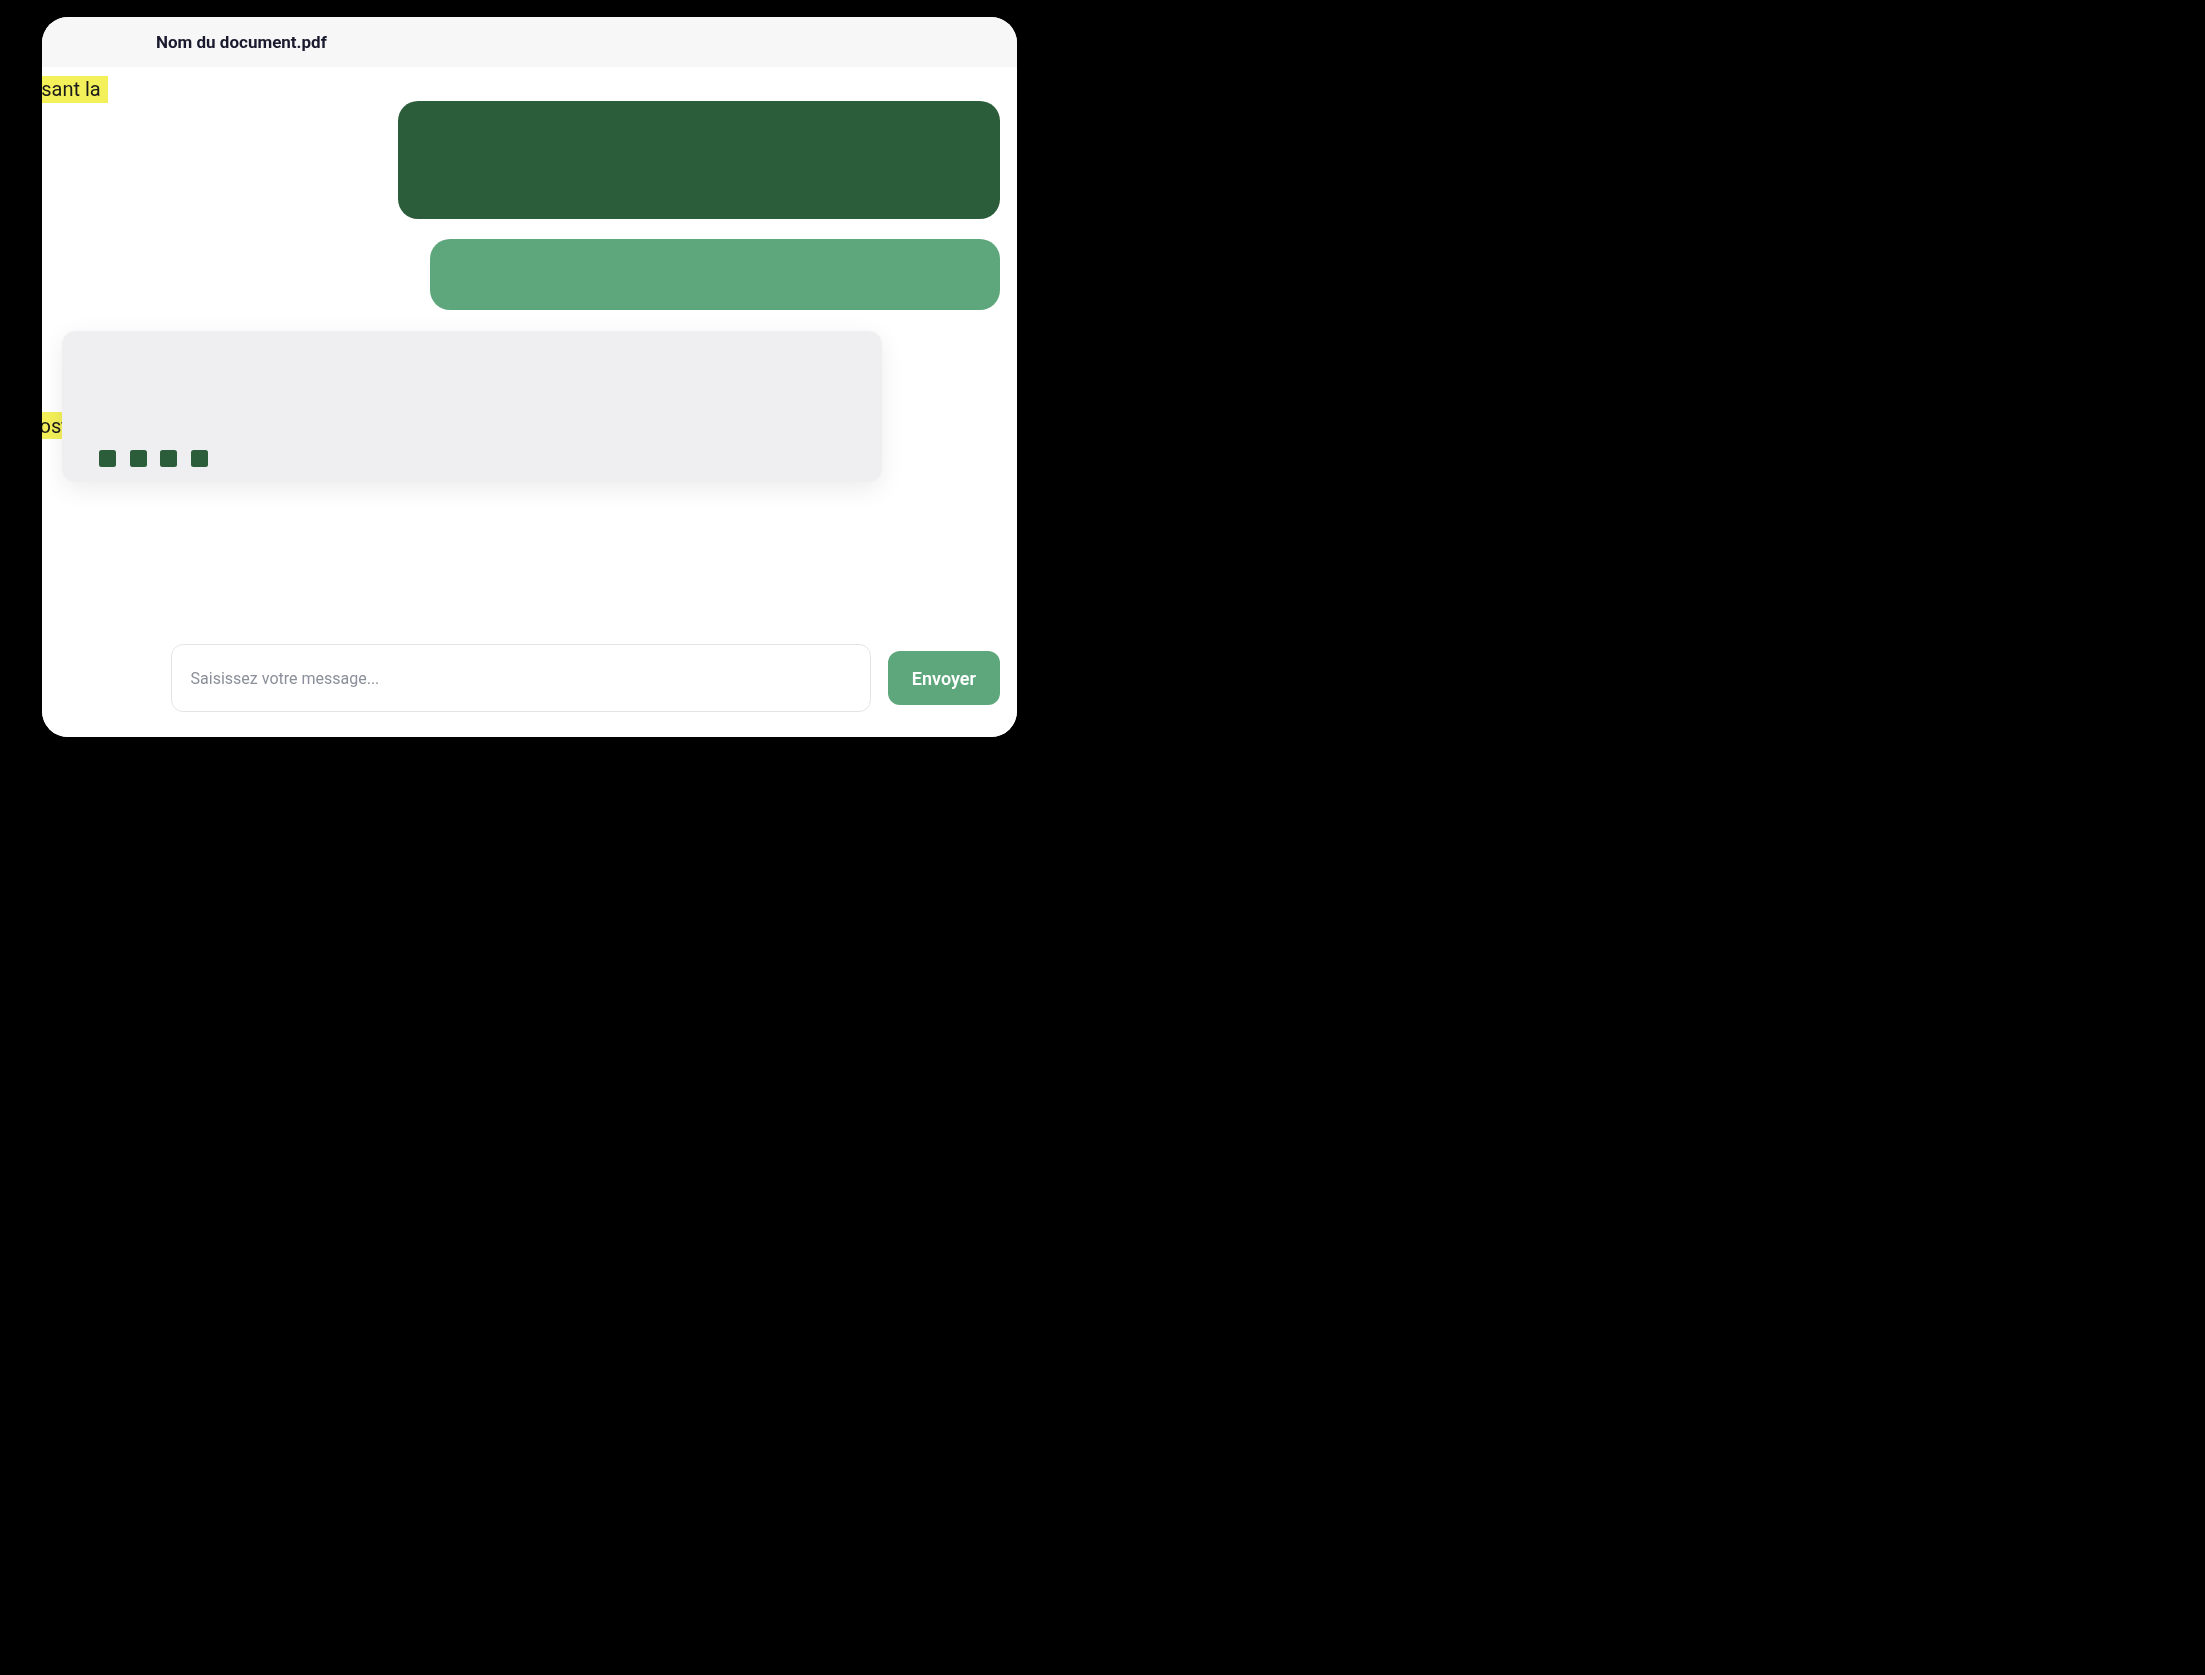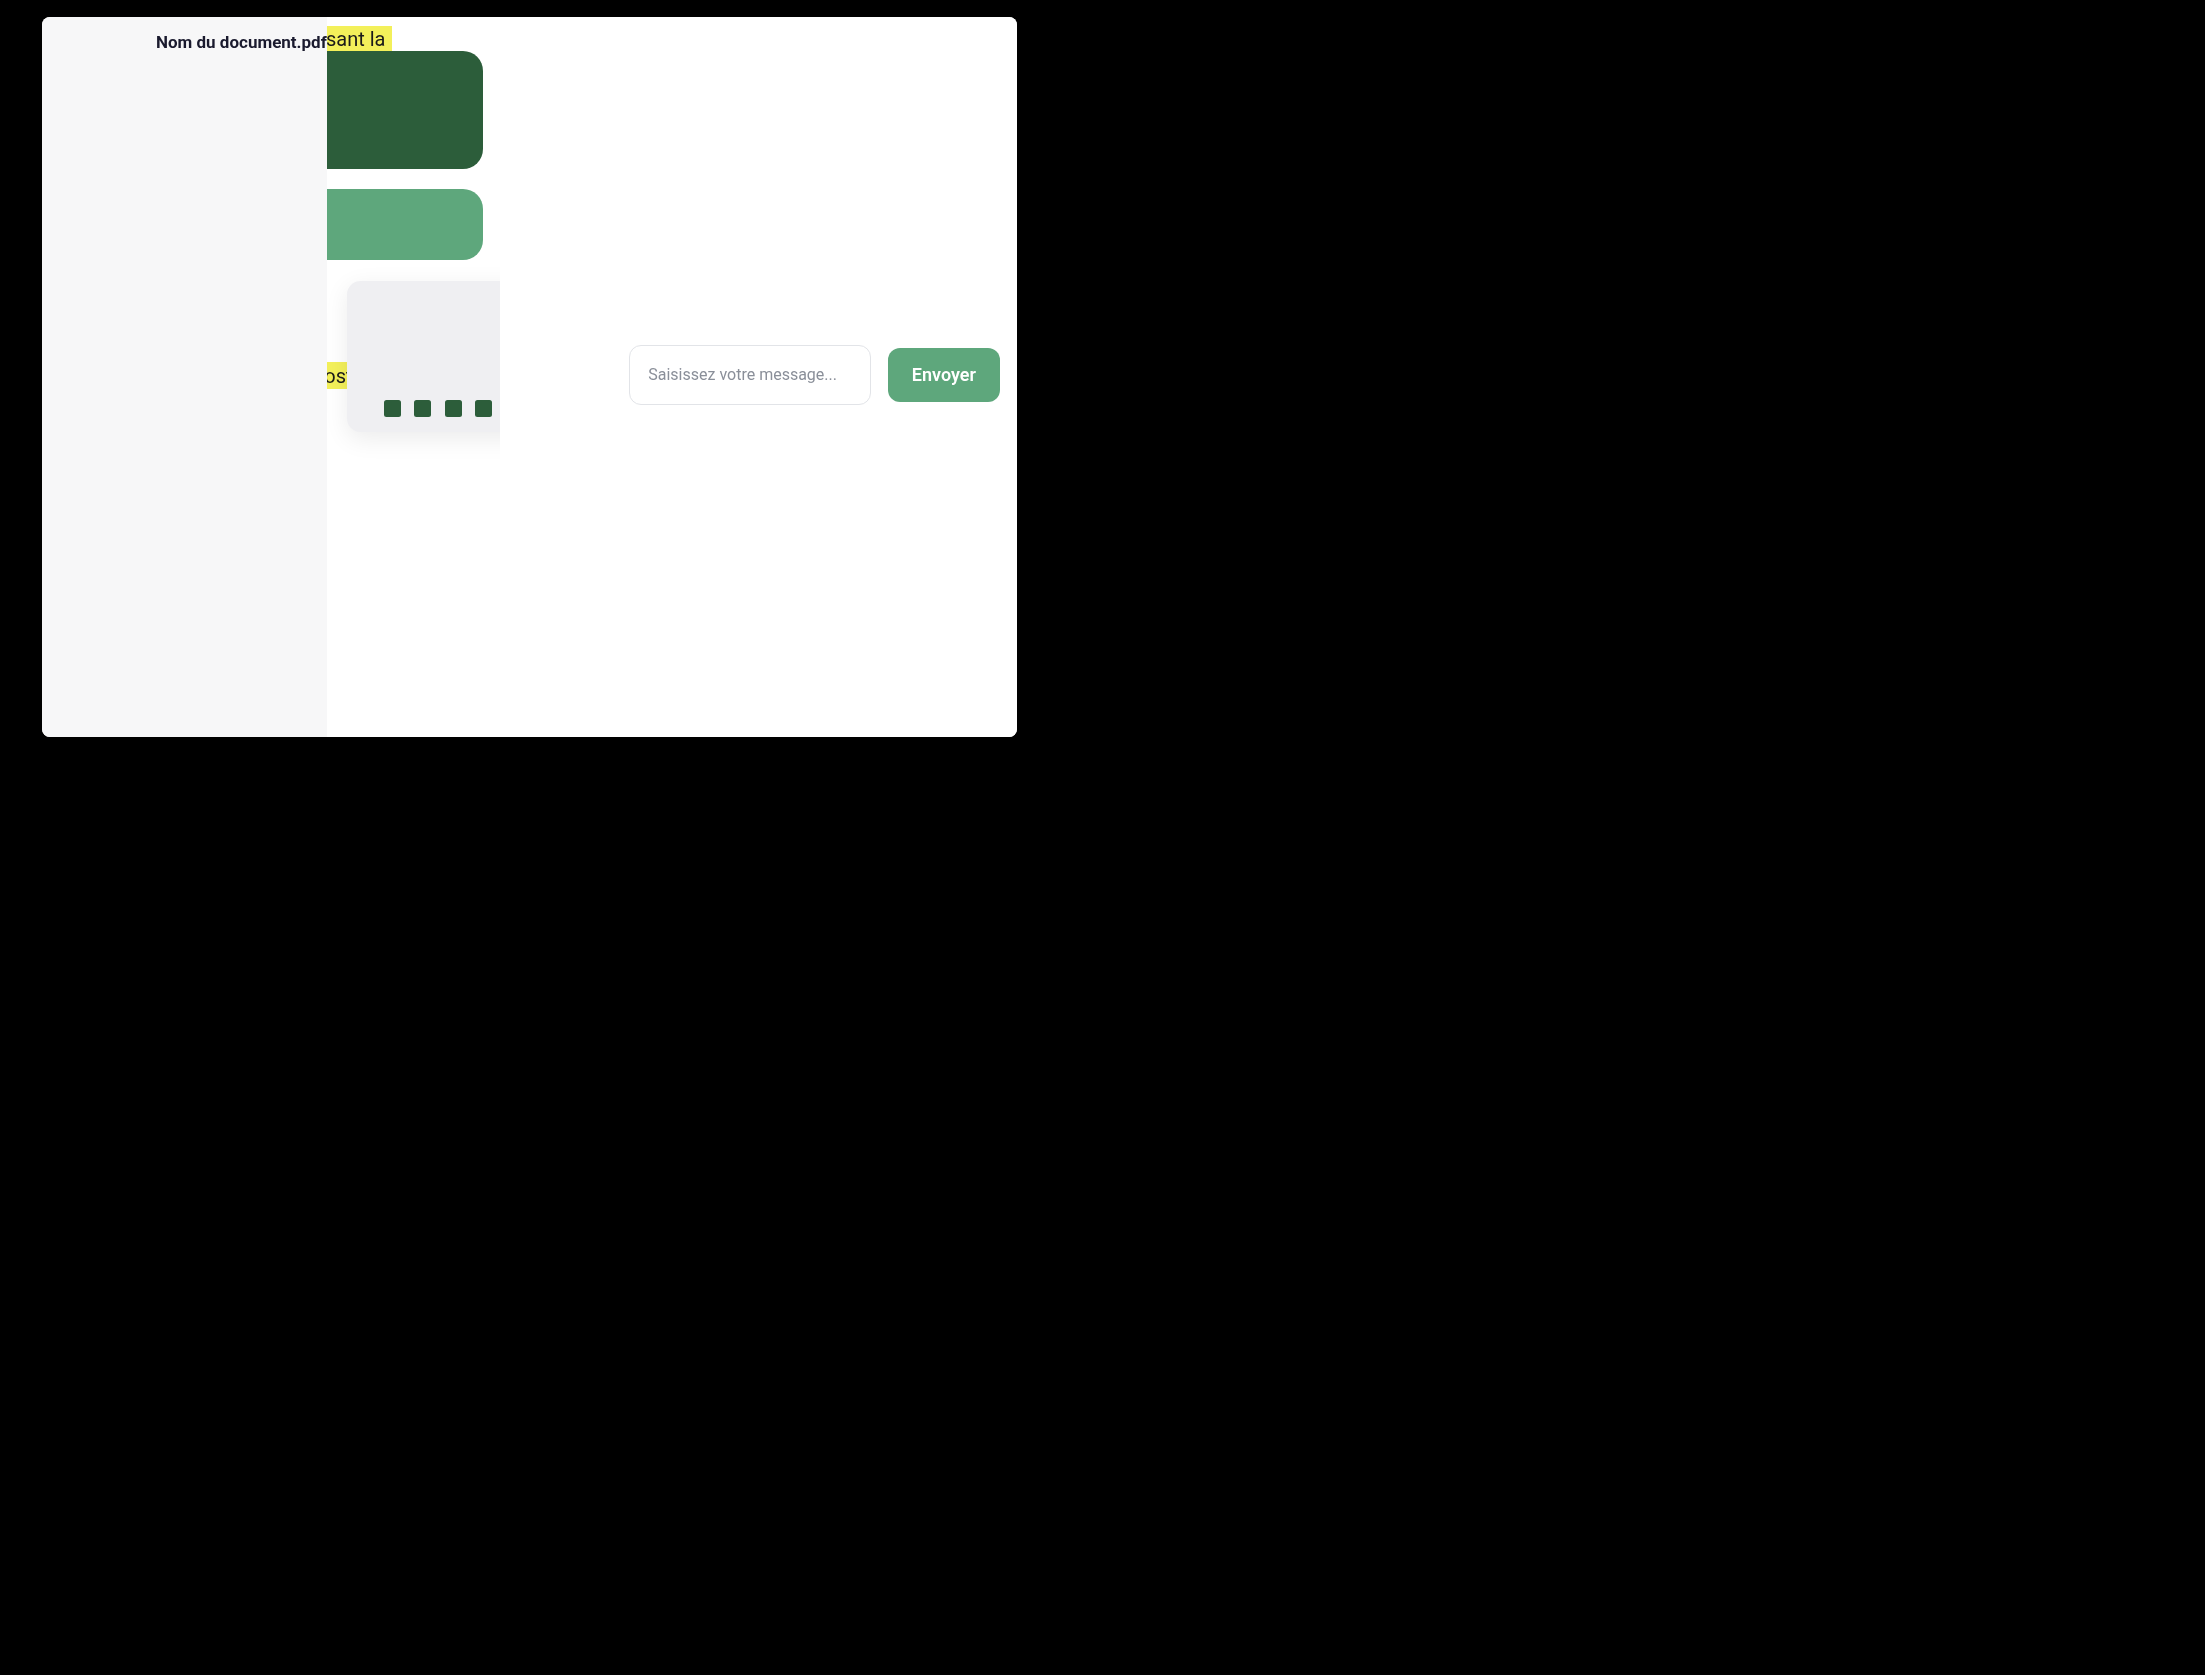--- a/index.html
+++ b/index.html
@@ -16,25 +16,25 @@
       position: relative;
     }
 
     .app-window {
       position: absolute;
       top: 17px;
       left: 42px;
       right: 42px;
       bottom: 68px;
       background: #fff;
-      border-radius: 8px;
+      border-radius: 26px;
       box-shadow: 0 17px 51px rgba(0,0,0,0.5), 0 6.8px 17px rgba(0,0,0,0.3);
       overflow: hidden;
       display: flex;
-      flex-direction: row;
+      flex-direction: column;
     }
 
     .header {
       background: #f7f7f8;
       padding: 15px 0;
     }
 
     .document-title {
       font-weight: 700;
       font-size: 17px;
@@ -122,21 +122,21 @@
       align-items: center;
       background: #fff;
     }
 
     .input-spacer {
       width: 95px;
     }
 
     .message-input {
       flex: 1;
-      height: 60px;
+      height: 68px;
       border: 0.8px solid #e2e4e8;
       border-radius: 12px;
       padding: 0 18.6px;
       font-size: 16px;
       color: #333;
       outline: none;
       font-family: inherit;
     }
 
     .message-input::placeholder {

